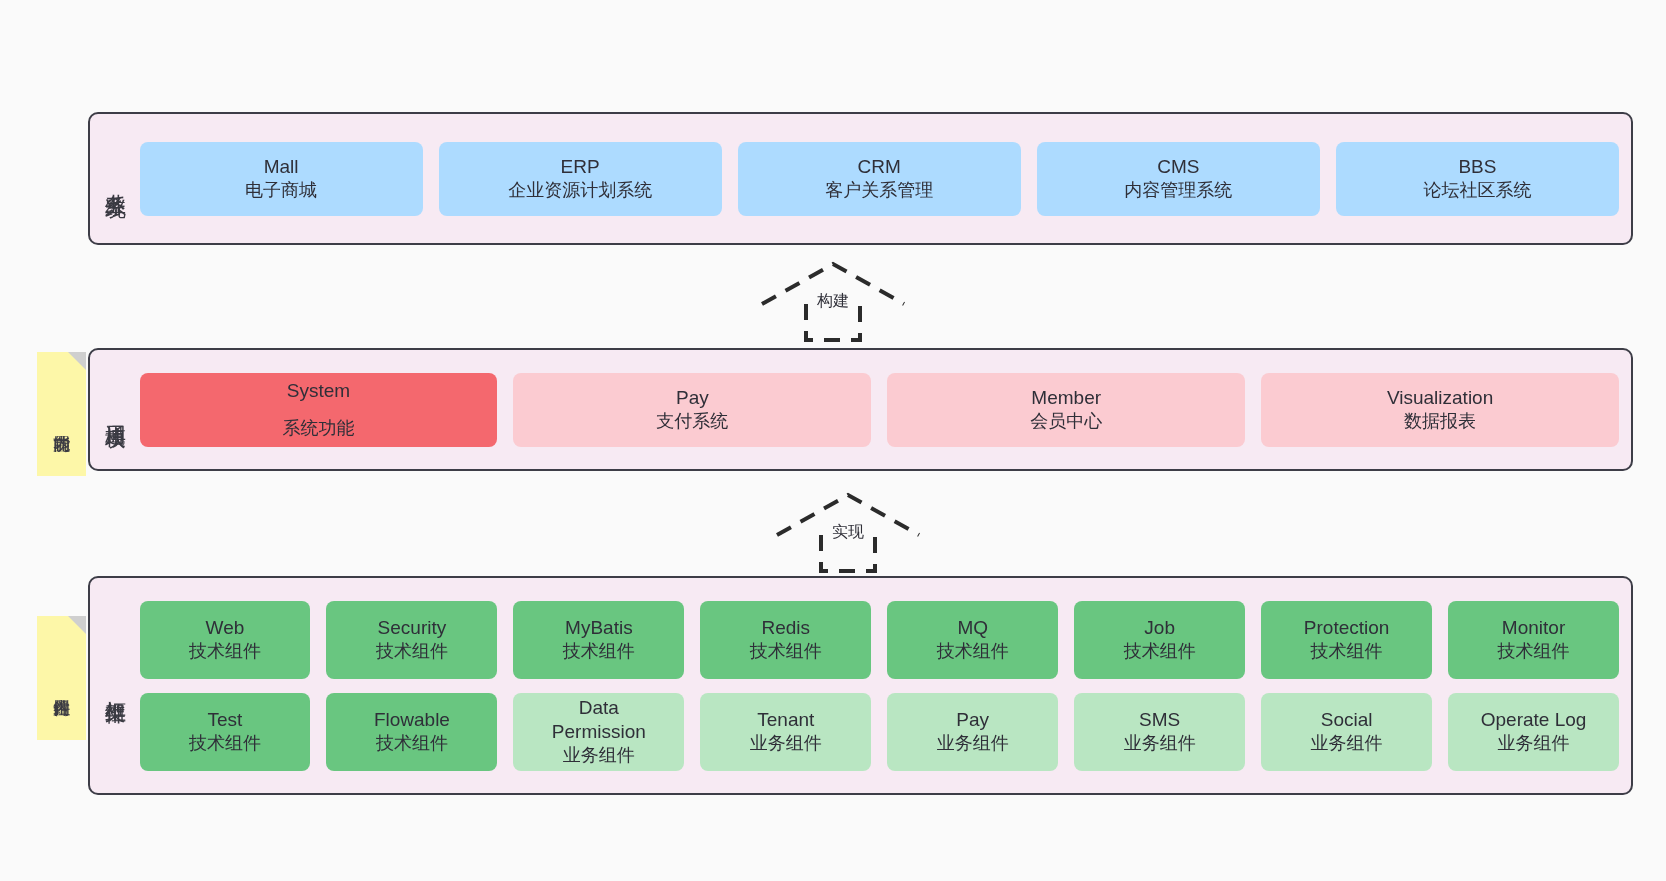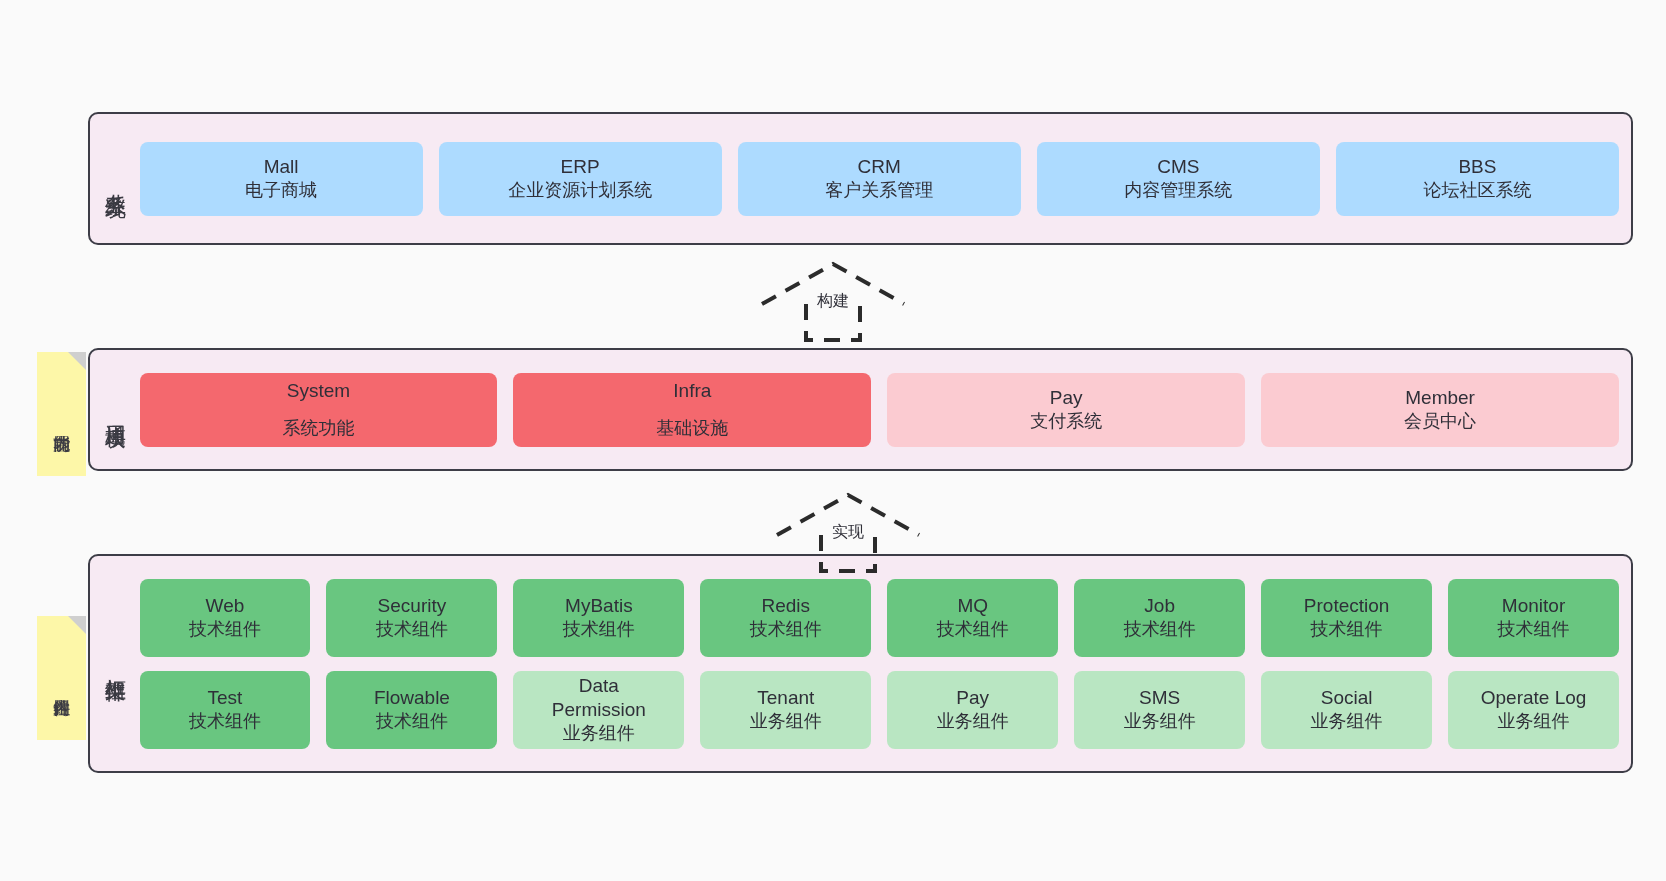--- a/index.html
+++ b/index.html
@@ -85,21 +85,21 @@
 
   .node.blue   { background: #addbff; }
   .node.red    { background: #f4686e; justify-content: space-between; }
   .node.pink   { background: #fbcbd1; }
   .node.green  { background: #69c680; }
   .node.lgreen { background: #b9e6c2; }
 
   
   #layer-business  { left: 88px;  top: 112px; width: 1545px; height: 133px; }
   #layer-common    { left: 88px;  top: 348px; width: 1545px; height: 123px; }
-  #layer-framework { left: 88px;  top: 554px; width: 1545px; height: 219px; }
+  #layer-framework { left: 88px;  top: 576px; width: 1545px; height: 219px; }
 
   #layer-business  .node { height: 74px; }
   #layer-common    .node { height: 74px; }
   #layer-framework .node { height: 78px; }
 
   
   .sticky {
     position: absolute;
     background: #fdf7a8;
     width: 49px;
@@ -192,31 +192,31 @@
   </div>
 
   <div class="layer" id="layer-common">
     <div class="layer-label">通用模块</div>
     <div class="layer-body">
       <div class="row">
         <div class="node red">
           <div class="n-title">System</div>
           <div class="n-sub">系统功能</div>
         </div>
-        <div class="node red">
-          <div class="n-title">Infra</div>
-          <div class="n-sub">基础设施</div>
-        </div>
         <div class="node pink">
           <div class="n-title">Pay</div>
           <div class="n-sub">支付系统</div>
         </div>
         <div class="node pink">
           <div class="n-title">Member</div>
           <div class="n-sub">会员中心</div>
+        </div>
+        <div class="node pink">
+          <div class="n-title">Visualization</div>
+          <div class="n-sub">数据报表</div>
         </div>
       </div>
     </div>
   </div>
 
   <div class="connector" id="connector-impl">
     <svg width="178" height="82" viewBox="0 0 178 82" aria-hidden="true">
       <path d="M 18 46 L 89 6 L 160 46" fill="none" stroke="#2b2b2b" stroke-width="4" stroke-dasharray="16 11" stroke-linecap="butt"></path>
       <path d="M 62 46 L 62 82 L 116 82 L 116 46" fill="none" stroke="#2b2b2b" stroke-width="4" stroke-dasharray="16 11" stroke-linecap="butt"></path>
     </svg>

